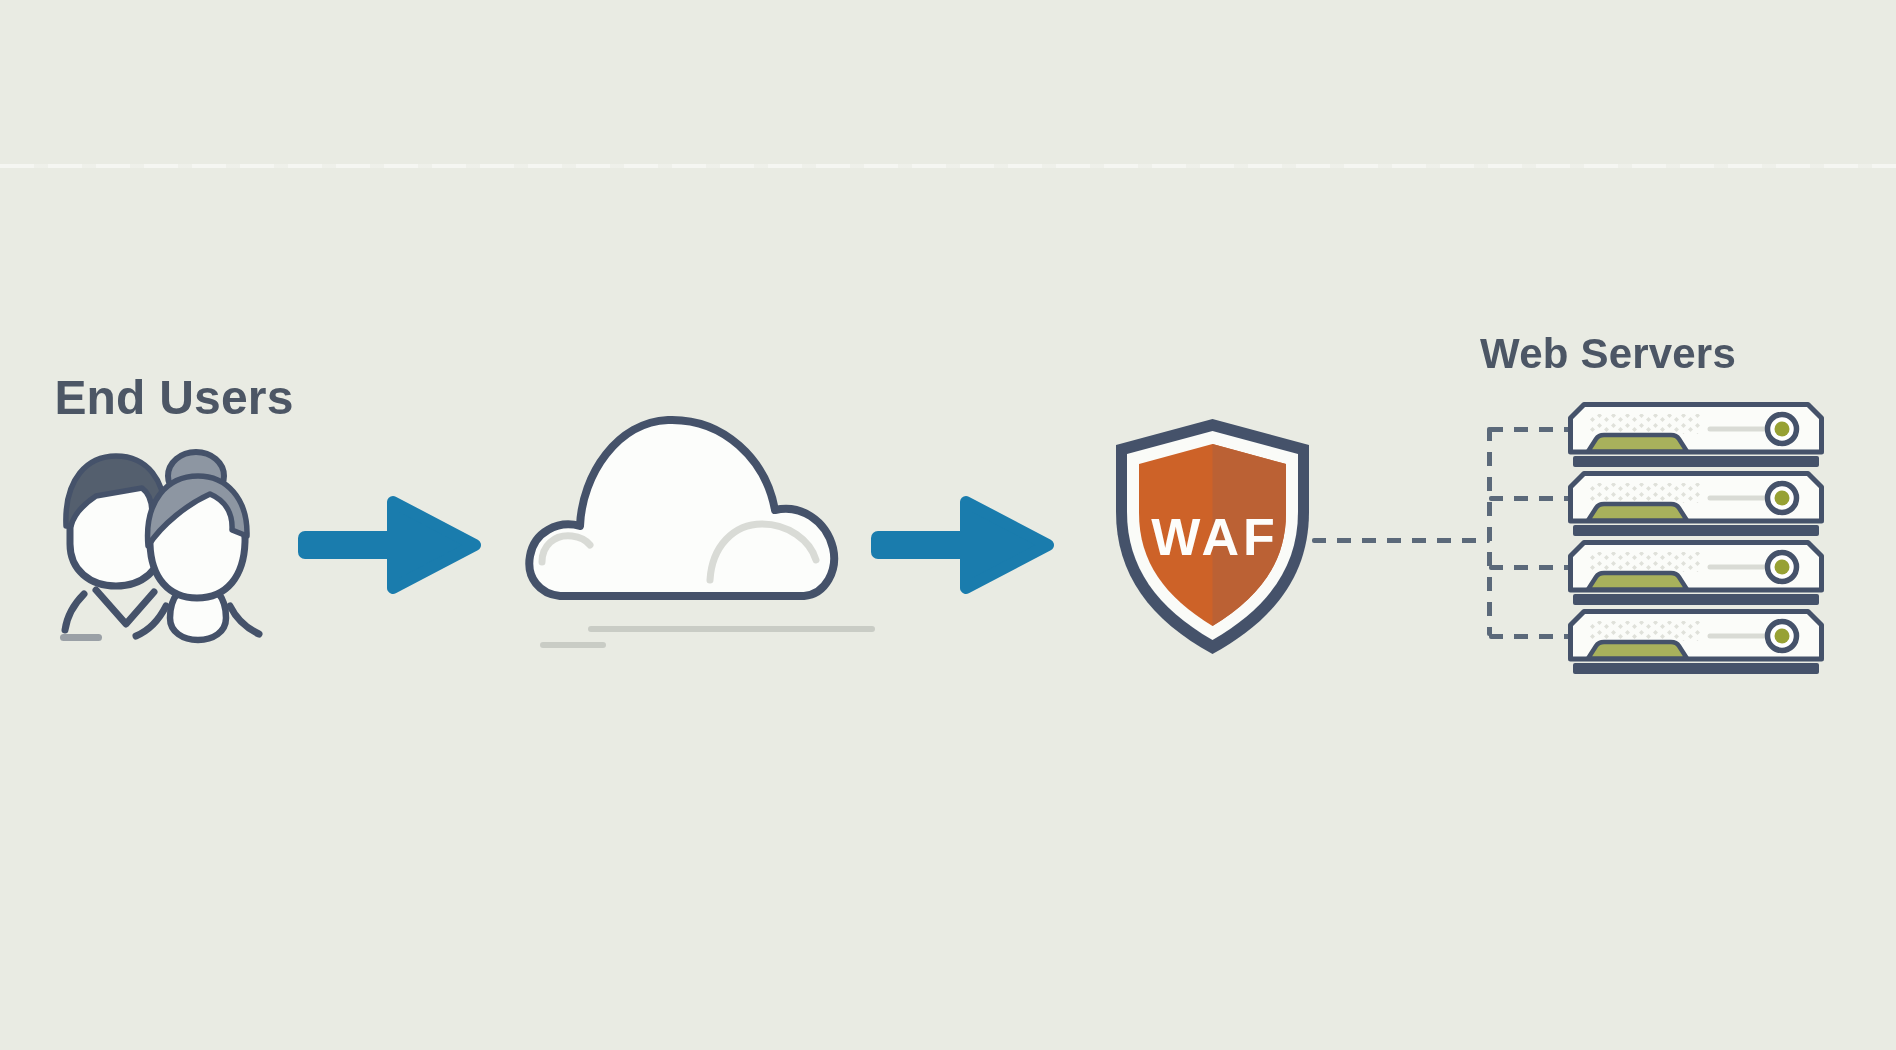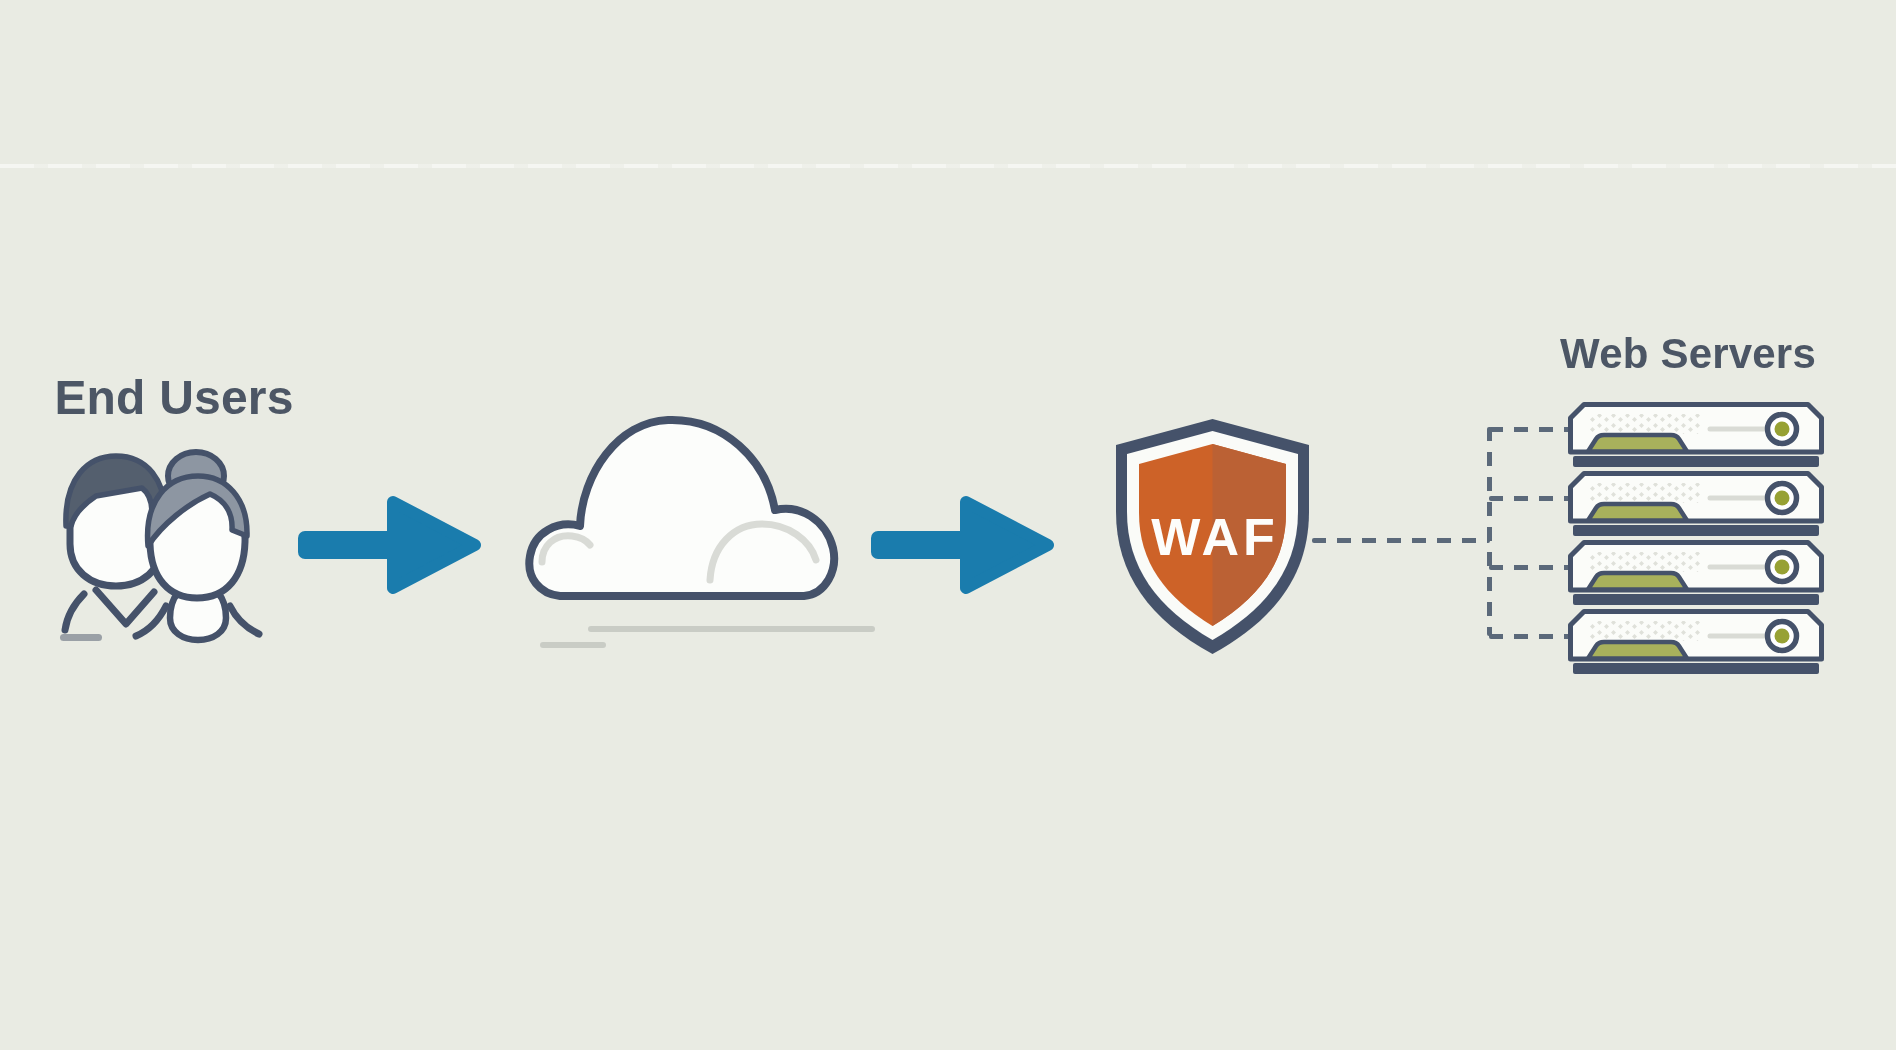--- a/index.html
+++ b/index.html
@@ -11,21 +11,21 @@
   .seam{
     position:absolute;left:0;top:164px;width:100%;height:4px;
     background:repeating-linear-gradient(90deg, rgba(255,255,255,.55) 0 34px, rgba(255,255,255,.25) 34px 48px);
   }
   .label{
     position:absolute;color:#4c5665;font-weight:700;font-size:42px;
     line-height:1.26;text-align:center;letter-spacing:0.2px;
   }
   .lbl-end-users{left:54px;top:368px;width:240px;font-size:48px;}
   .lbl-waf{left:1021px;top:296px;width:384px;}
-  .lbl-servers{left:1538px;top:328px;width:300px;}
+  .lbl-servers{left:1458px;top:328px;width:300px;}
   .abs{position:absolute;}
   .gline{position:absolute;background:#c9ccc5;border-radius:3px;height:6px;}
   .gline-long{left:588px;top:626px;width:287px;}
   .gline-short{left:540px;top:642px;width:66px;}
   .dash-h{position:absolute;height:5px;border-radius:2px;
     background-image:repeating-linear-gradient(90deg,#5b697a 0 14px,transparent 14px 25px);}
   .dash-v{position:absolute;width:5px;border-radius:2px;
     background-image:repeating-linear-gradient(180deg,#5b697a 0 14px,transparent 14px 25px);}
   .waf-text{font-family:"Liberation Sans",sans-serif;font-weight:700;letter-spacing:4px;}
 </style>

